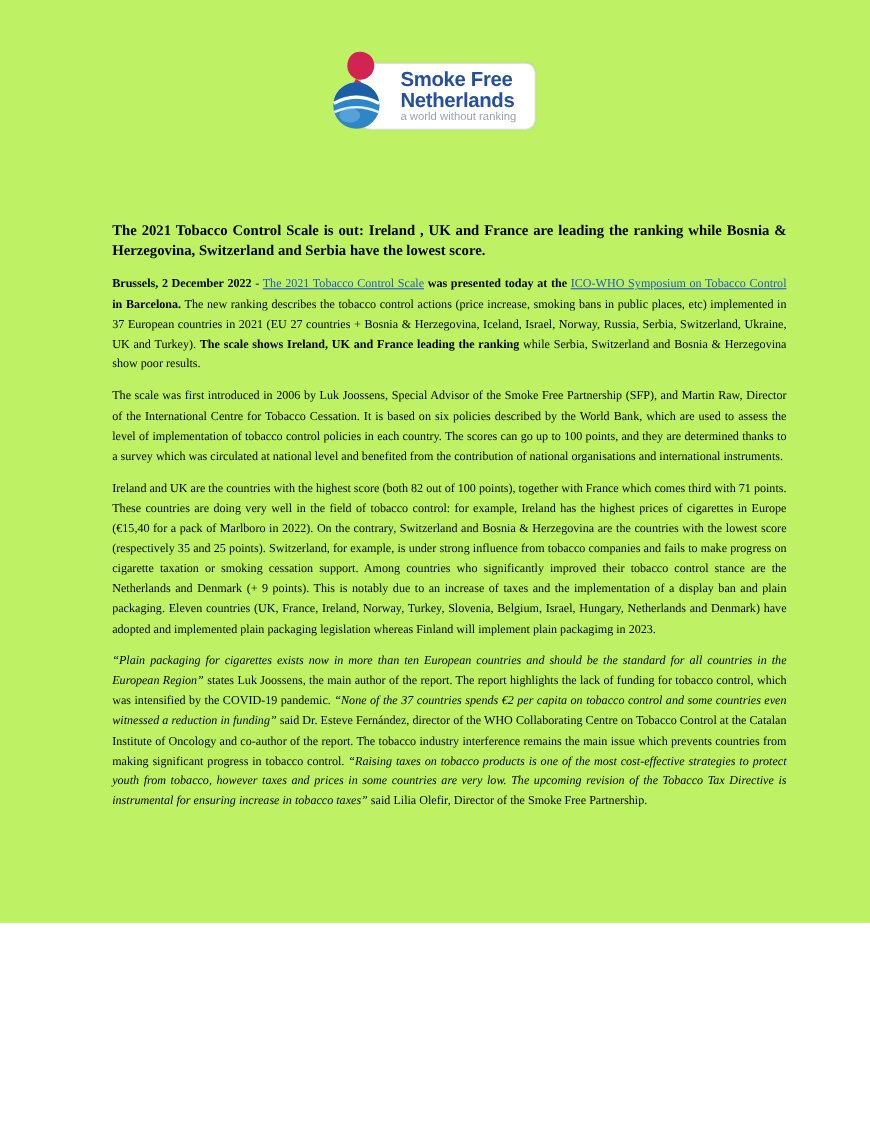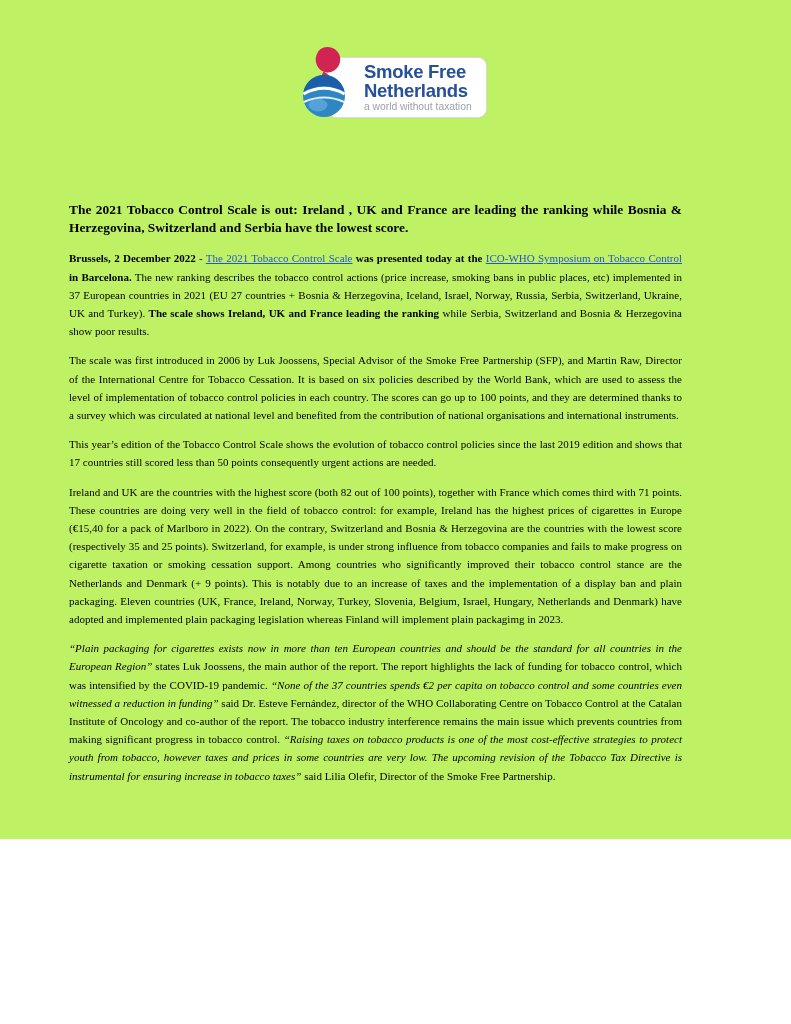--- a/index.html
+++ b/index.html
@@ -68,21 +68,21 @@
     color:var(--tagline);
     white-space:nowrap;
   }
   .c-red{fill:var(--logo-red);}
   .c-sphere{fill:var(--sphere);}
   .c-sphere-dark{fill:var(--sphere-dark);}
   .c-highlight{fill:var(--sphere-light);}
   
   .content{
     position:absolute;
-    left:69px;
+    left:102px;
     top:201px;
     width:613px;
     font-family:Liberation Serif, serif;
   }
   .headline{
     margin:0 0 12px 0;
     font-weight:bold;
     font-size:13.4px;
     line-height:18.2px;
     text-align:justify;
@@ -115,28 +115,27 @@
 
       <circle class="c-sphere" cx="23" cy="51" r="21"></circle>
       <path class="c-sphere-dark" d="M2.4 47 A21 21 0 0 1 43.6 47 Q23 35.5 2.4 47 Z"></path>
       <path d="M2.4 49 Q23 37.5 43.6 49" stroke="#ffffff" stroke-width="3" fill="none"></path>
       <path d="M2.9 57 Q23 48 43.2 57" stroke="#ffffff" stroke-width="2.2" fill="none" opacity="0.85"></path>
       <ellipse class="c-highlight" cx="17" cy="60" rx="9.5" ry="6.5" opacity="0.5"></ellipse>
     </svg>
     <div class="logo-card">
       <div class="logo-title">Smoke Free</div>
       <div class="logo-title">Netherlands</div>
-      <div class="logo-tagline">a world without taxation</div>
+      <div class="logo-tagline">a world without ranking</div>
     </div>
   </div>
 
   <div class="content">
     <p class="headline">The 2021 Tobacco Control Scale is out: Ireland , UK and France are leading the ranking while Bosnia &amp; Herzegovina, Switzerland and Serbia have the lowest score.</p>
     <div id="paragraphs">
         <p class="para"><span class="run-bold">Brussels, 2 December 2022</span><span class="run-normal"> - </span><a class="run-link" href="#">The 2021 Tobacco Control Scale</a><span class="run-bold"> was presented today at the </span><a class="run-link" href="#">ICO-WHO Symposium on Tobacco Control</a><span class="run-bold"> in Barcelona.</span><span class="run-normal"> The new ranking describes the tobacco control actions (price increase, smoking bans in public places, etc) implemented in 37 European countries in 2021 (EU 27 countries + Bosnia &amp; Herzegovina, Iceland, Israel, Norway, Russia, Serbia, Switzerland, Ukraine, UK and Turkey). </span><span class="run-bold">The scale shows Ireland, UK and France leading the ranking</span><span class="run-normal"> while Serbia, Switzerland and Bosnia &amp; Herzegovina show poor results.</span></p>
         <p class="para"><span class="run-normal">The scale was first introduced in 2006 by Luk Joossens, Special Advisor of the Smoke Free Partnership (SFP), and Martin Raw, Director of the International Centre for Tobacco Cessation. It is based on six policies described by the World Bank, which are used to assess the level of implementation of tobacco control policies in each country. The scores can go up to 100 points, and they are determined thanks to a survey which was circulated at national level and benefited from the contribution of national organisations and international instruments.</span></p>
-        <p class="para"><span class="run-normal">This year’s edition of the Tobacco Control Scale shows the evolution of tobacco control policies since the last 2019 edition and shows that 17 countries still scored less than 50 points consequently urgent actions are needed.</span></p>
         <p class="para"><span class="run-normal">Ireland and UK are the countries with the highest score (both 82 out of 100 points), together with France which comes third with 71 points. These countries are doing very well in the field of tobacco control: for example, Ireland has the highest prices of cigarettes in Europe (€15,40 for a pack of Marlboro in 2022). On the contrary, Switzerland and Bosnia &amp; Herzegovina are the countries with the lowest score (respectively 35 and 25 points). Switzerland, for example, is under strong influence from tobacco companies and fails to make progress on cigarette taxation or smoking cessation support. Among countries who significantly improved their tobacco control stance are the Netherlands and Denmark (+ 9 points). This is notably due to an increase of taxes and the implementation of a display ban and plain packaging. Eleven countries (UK, France, Ireland, Norway, Turkey, Slovenia, Belgium, Israel, Hungary, Netherlands and Denmark) have adopted and implemented plain packaging legislation whereas Finland will implement plain packagimg in 2023.</span></p>
         <p class="para"><span class="run-italic">“Plain packaging for cigarettes exists now in more than ten European countries and should be the standard for all countries in the European Region”</span><span class="run-normal"> states Luk Joossens, the main author of the report. The report highlights the lack of funding for tobacco control, which was intensified by the COVID-19 pandemic. </span><span class="run-italic">“None of the 37 countries spends €2 per capita on tobacco control and some countries even witnessed a reduction in funding”</span><span class="run-normal"> said Dr. Esteve Fernández, director of the WHO Collaborating Centre on Tobacco Control at the Catalan Institute of Oncology and co-author of the report. The tobacco industry interference remains the main issue which prevents countries from making significant progress in tobacco control. </span><span class="run-italic">“Raising taxes on tobacco products is one of the most cost-effective strategies to protect youth from tobacco, however taxes and prices in some countries are very low. The upcoming revision of the Tobacco Tax Directive is instrumental for ensuring increase in tobacco taxes”</span><span class="run-normal"> said Lilia Olefir, Director of the Smoke Free Partnership.</span></p>
       </div>
   </div>
 
 </div>
 
 </body></html>

